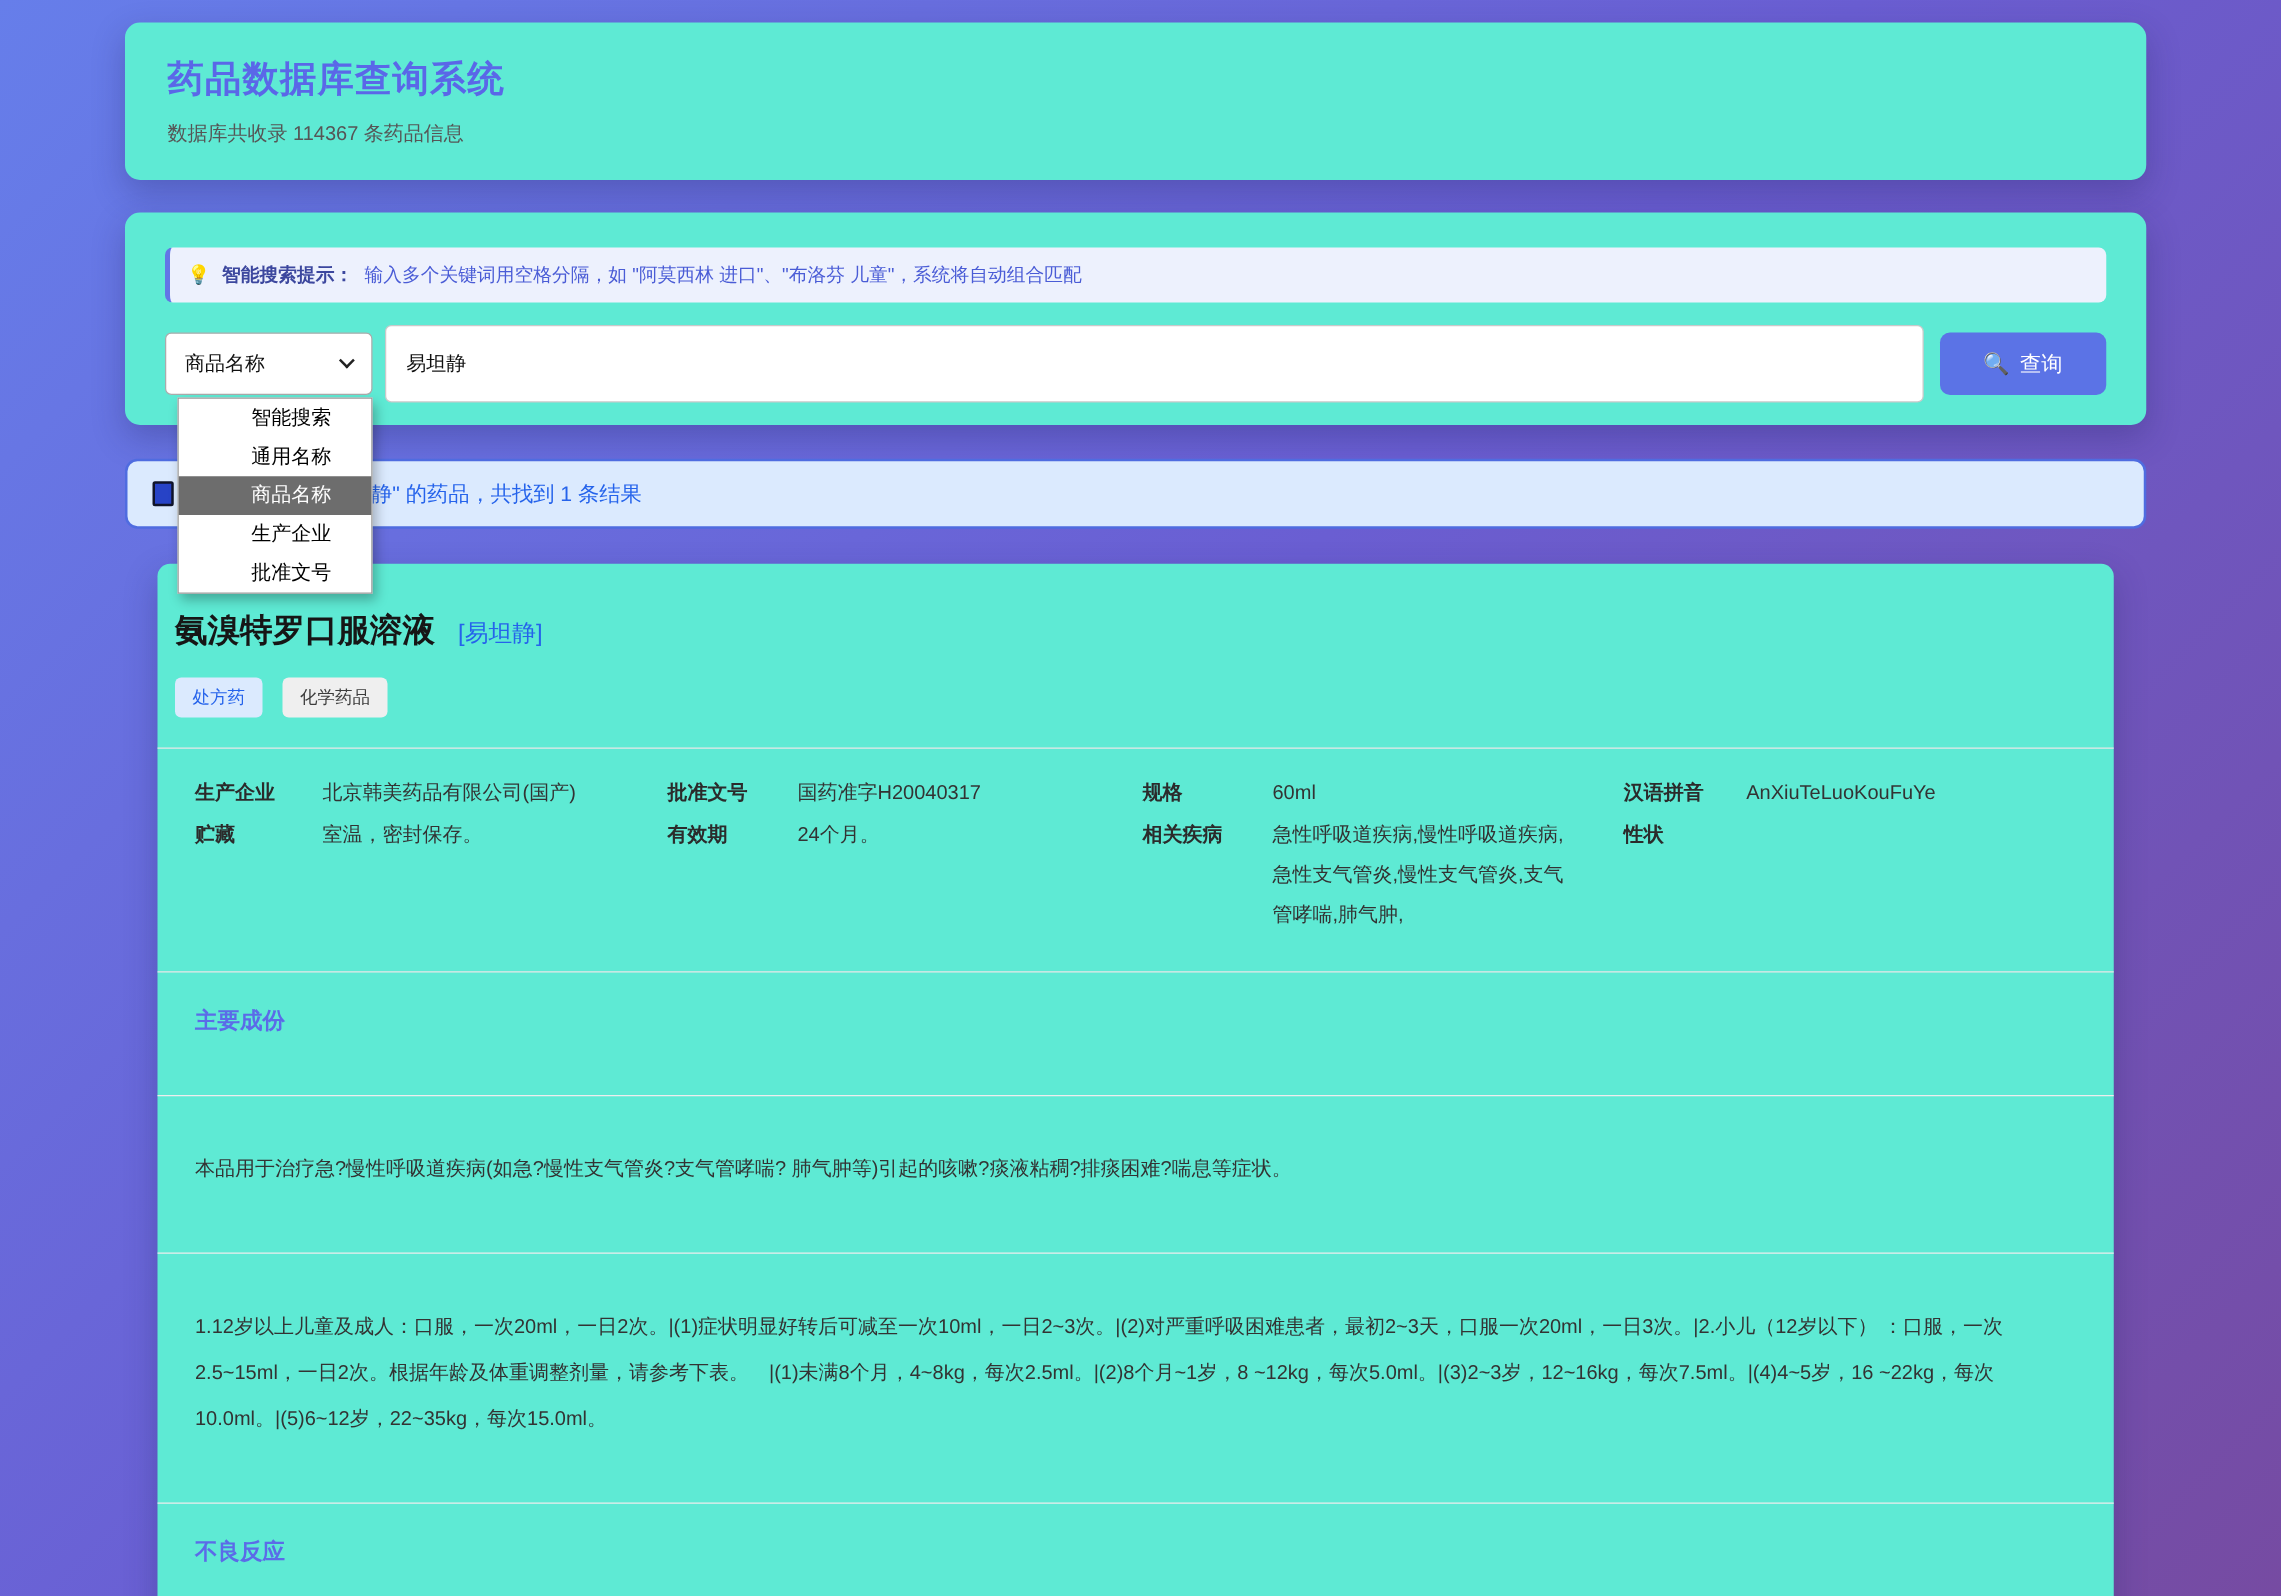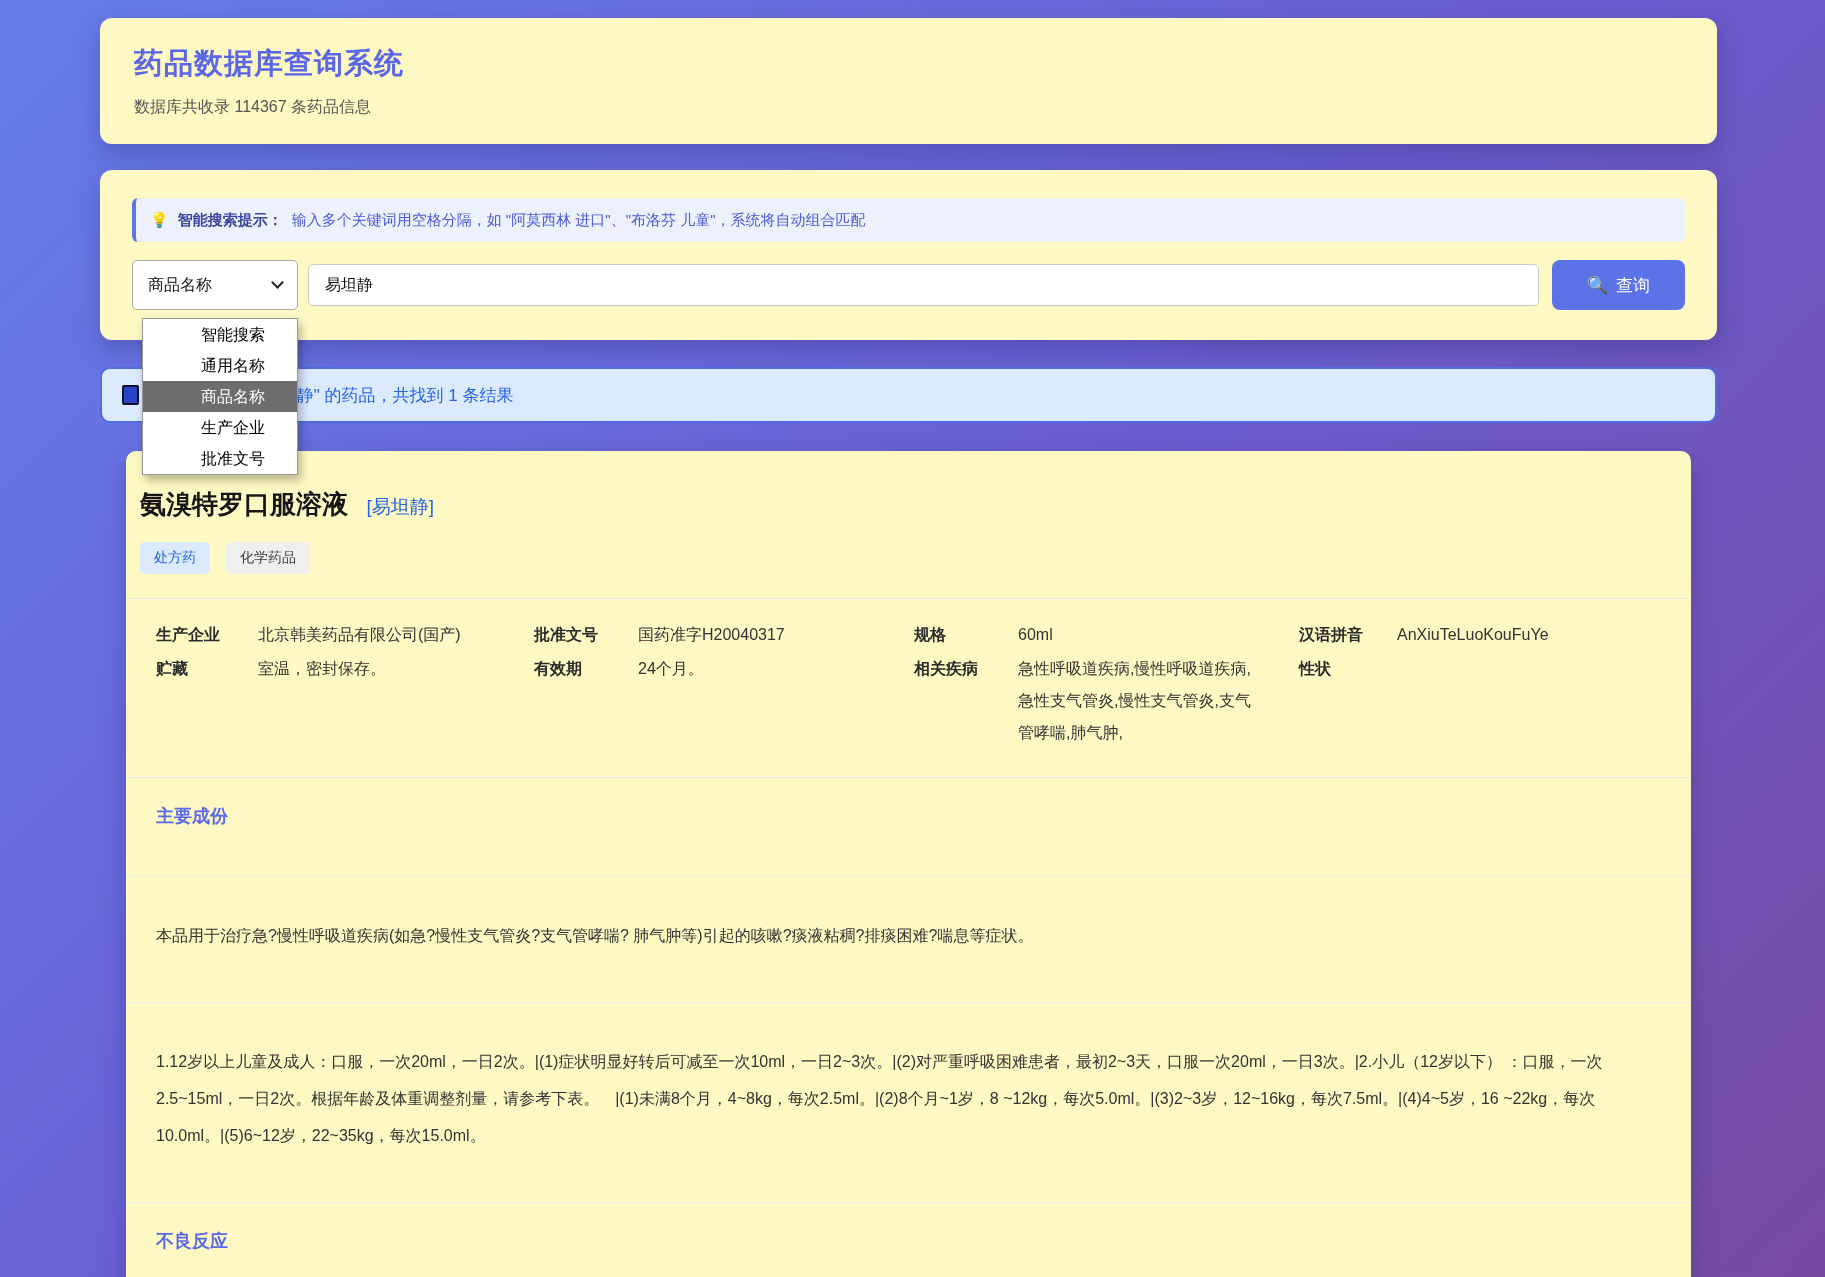--- a/index.html
+++ b/index.html
@@ -3,38 +3,38 @@
 <meta charset="utf-8">
 <style>
   * { margin:0; padding:0; box-sizing:border-box; }
   html,body { width:1825px; height:1277px; overflow:hidden; }
   body {
     font-family:"Liberation Sans","DejaVu Sans",sans-serif;
     background:linear-gradient(135deg,#667eea 0%,#6a5ed2 48%,#764ba2 100%);
     position:relative;
   }
   .wrap { position:absolute; left:100px; top:0; width:1617px; }
-  .card { background:#fef9c3; border-radius:12px; box-shadow:0 10px 26px rgba(35,35,100,.30); }
+  .card { background:#5eead4; border-radius:12px; box-shadow:0 10px 26px rgba(35,35,100,.30); }
 
   
   .card-header { margin-top:18px; height:126px; padding:26px 34px; }
   .app-title { font-size:29px; font-weight:bold; color:#5a67e8; letter-spacing:1px; }
   .app-subtitle { margin-top:13px; font-size:16px; color:#565656; }
 
   
   .card-search { margin-top:26px; height:170px; padding:28px 32px; }
   .hint { height:44px; background:#edf1fd; border-left:4px solid #6375e6; border-radius:6px;
           display:flex; align-items:center; gap:9px; padding:0 14px; font-size:15px; color:#4a5cd6; }
   .hint-bold { font-weight:bold; color:#3c479e; }
   .search-row { margin-top:18px; display:flex; align-items:center; }
   .select-box { width:166px; height:50px; border:1px solid #ababab; border-radius:5px; background:#fff;
           display:flex; align-items:center; justify-content:space-between; padding:0 15px; font-size:16px; color:#111; cursor:default; }
   .chevron { width:9px; height:9px; border-right:2px solid #222; border-bottom:2px solid #222;
           transform:rotate(45deg); margin-top:-5px; }
-  .search-input { flex:1; height:42px; margin-left:10px; border:1px solid #c9c9c9; border-radius:5px;
+  .search-input { flex:1; height:62px; margin-left:10px; border:1px solid #c9c9c9; border-radius:5px;
           padding:0 16px; font-size:16px; color:#111; outline:none; }
   .search-btn { width:133px; height:50px; margin-left:13px; background:#5b73e6; border:none; border-radius:8px;
           color:#fff; font-size:17px; display:flex; align-items:center; justify-content:center; gap:8px; cursor:pointer; }
 
   
   .results { margin-top:27px; height:56px; background:#dbeafe; border:2px solid #4f6ce0; border-radius:10px;
           display:flex; align-items:center; gap:11px; padding:0 20px; color:#2563eb; font-size:17px; }
   .results-icon { width:17px; height:20px; background:#2743c6; border:2px solid #10142a; border-radius:2px; flex:none; }
 
   

